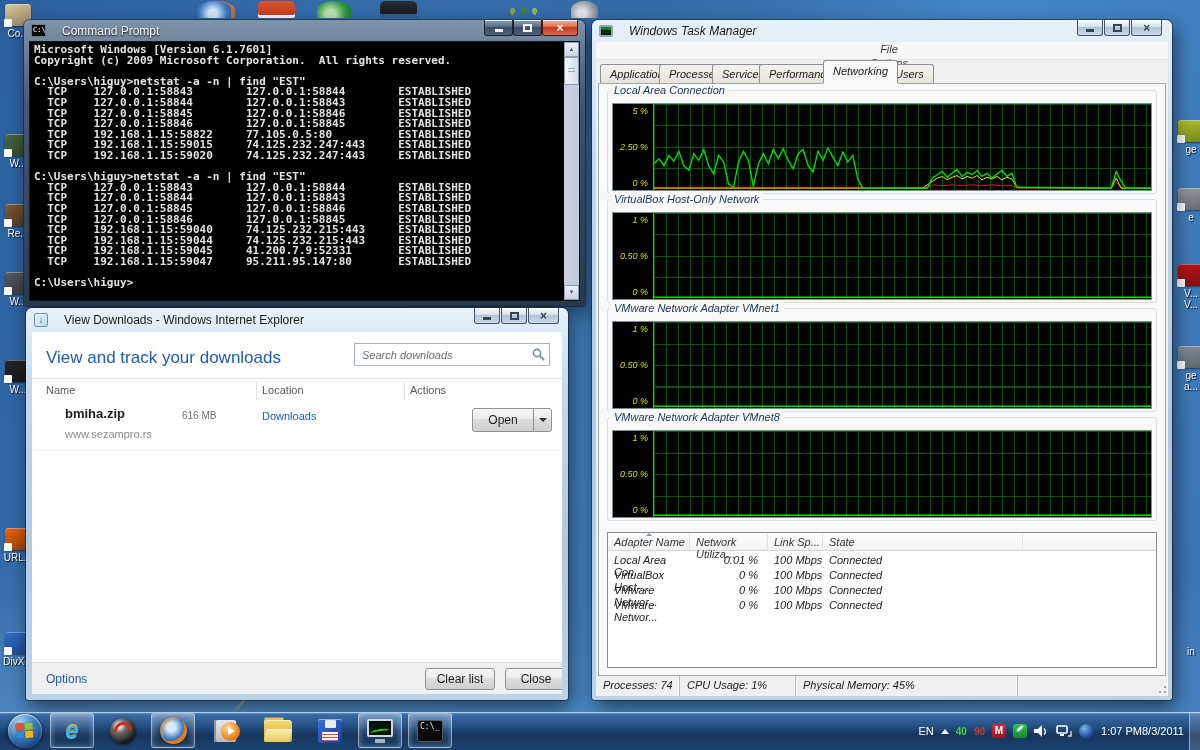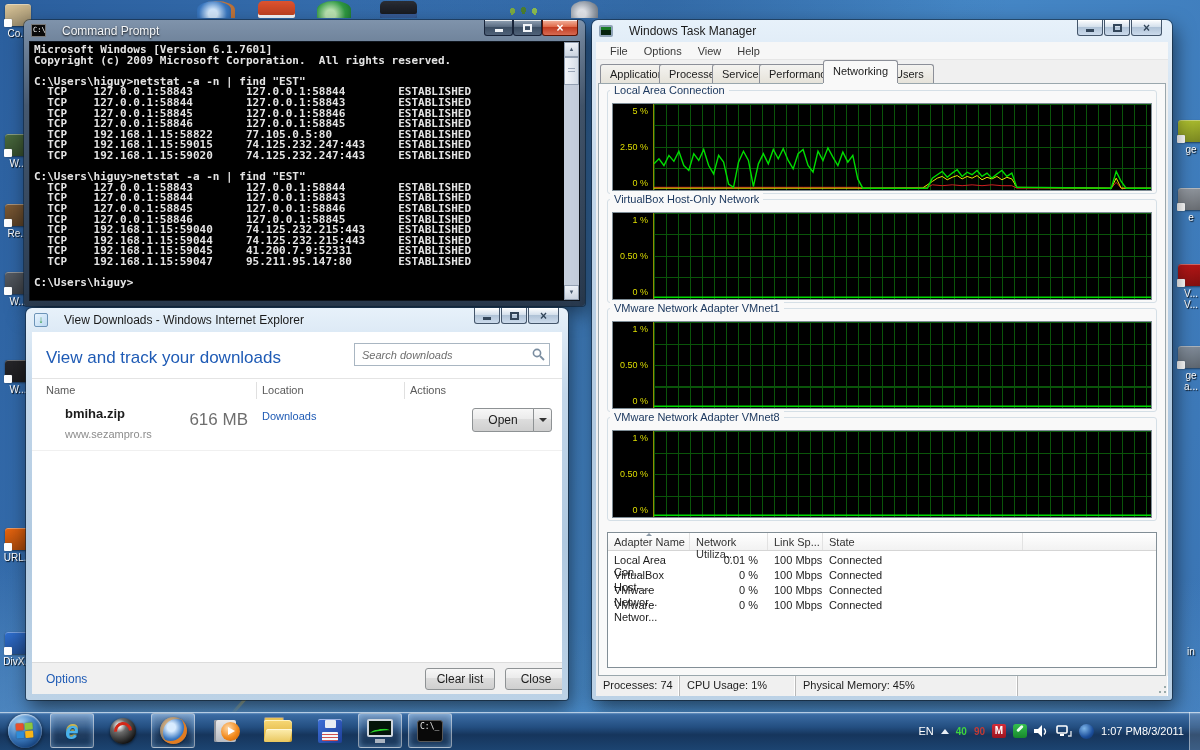--- a/index.html
+++ b/index.html
@@ -66,38 +66,38 @@
   #ie-body{position:absolute;left:6px;right:6px;top:24px;bottom:6px;background:#fff;overflow:hidden;}
   #ie-heading{position:absolute;left:14px;top:16px;font-size:17px;color:#1f5bb5;}
   #ie-search{position:absolute;right:12px;top:11px;width:196px;height:23px;border:1px solid #a9b6c2;
     background:#fff;font-size:11px;padding:0 22px 0 7px;font-family:"Liberation Sans",sans-serif;}
   #ie-search::placeholder{font-style:italic;color:#6e6e6e;}
   #ie-search-icon{position:absolute;right:17px;top:16px;}
   .ie-divider{position:absolute;left:0;right:0;top:46px;height:1px;background:#e4e4e4;}
   .ie-colhead{position:absolute;top:52px;font-size:11px;color:#5a5a5a;}
   .ie-colsep{position:absolute;top:50px;height:17px;width:1px;background:#e0e0e0;}
   #ie-file-name{position:absolute;left:33px;top:74px;font-size:13px;font-weight:bold;color:#1c1c1c;text-align:right;}
-  #ie-file-size{position:absolute;left:150px;top:78px;width:66px;text-align:right;font-size:17px;color:#6e6e6e;}
+  #ie-file-size{position:absolute;left:150px;top:78px;width:66px;text-align:left;font-size:10px;color:#6e6e6e;}
   #ie-file-loc{position:absolute;left:230px;top:78px;font-size:11px;color:#1f5bb5;}
   #ie-file-src{position:absolute;left:33px;top:96px;font-size:11px;color:#8c8c8c;}
   .row-sep{position:absolute;left:0;right:0;top:118px;height:1px;background:#f0f0f0;}
   .btn{border:1px solid #8e9294;border-radius:3px;color:#1c1c1c;font-size:12px;
     background:linear-gradient(#f7f7f7,#ebebeb 45%,#dddddd 46%,#cfcfcf);
     display:flex;align-items:center;justify-content:center;}
   #ie-open{position:absolute;left:440px;top:76px;width:62px;height:24px;border-radius:3px 0 0 3px;}
   #ie-open-arrow{position:absolute;left:501px;top:76px;width:19px;height:24px;border-radius:0 3px 3px 0;}
   .dd-tri{width:0;height:0;border-left:4px solid transparent;border-right:4px solid transparent;border-top:4px solid #333;}
   #ie-footer{position:absolute;left:0;right:0;bottom:0;height:32px;background:#f0f0f0;border-top:1px solid #dcdcdc;}
   #ie-options{position:absolute;left:14px;top:9px;font-size:12px;color:#1f5bb5;}
   #ie-clear{position:absolute;left:393px;top:5px;width:70px;height:22px;}
   #ie-close{position:absolute;left:473px;top:5px;width:62px;height:22px;}
   
   #tm-inner{position:absolute;left:4px;right:4px;top:22px;bottom:4px;background:#f0f0f0;}
   #tm-menubar{position:absolute;left:0;right:0;top:0;height:18px;background:#f7f7f7;
-    border-bottom:1px solid #e6e6e6;font-size:11px;color:#3a3a3a;display:flex;align-items:center;padding-left:6px;}
+    border-bottom:1px solid #e6e6e6;font-size:11px;color:#3a3a3a;display:flex;align-items:center;padding-left:14px;flex-direction:column;}
   .menu-item{padding:1px 8px;}
   #tm-tabstrip{position:absolute;left:0;right:0;top:18px;height:23px;z-index:3;}
   .tab{position:absolute;bottom:0;height:19px;line-height:18px;padding:0 9px;font-size:11px;color:#1c1c1c;
     background:linear-gradient(#f4f3f0,#e6e3da);border:1px solid #8c8f98;border-bottom:none;border-radius:3px 3px 0 0;}
   .tab.active{height:23px;line-height:21px;background:#f9f9f9;z-index:4;box-shadow:0 1px 0 #f9f9f9;}
   #tm-page{position:absolute;left:2px;right:2px;top:41px;bottom:20px;background:#f9f9f9;
     border:1px solid #9aa7ad;}
   .groupbox{position:absolute;left:8px;width:550px;height:104px;border:1px solid #d5dfe6;border-radius:3px;}
   .gb-label{position:absolute;left:2px;top:-7px;background:#f9f9f9;padding:0 4px;font-size:11px;color:#1e3a60;}
   .graph{position:absolute;left:4px;top:12px;width:540px;height:88px;background:#000;border:1px solid #7e8c95;}
@@ -371,21 +371,21 @@
       </div>
       <div class="row-sep"></div>
       <div id="ie-footer">
         <div id="ie-options">Options</div>
         <div class="btn" id="ie-clear">Clear list</div>
         <div class="btn" id="ie-close">Close</div>
       </div>
     </div>
   </div>
 
-  <div class="win glass" id="tm-win" style="left:592px;top:20px;width:580px;height:680px;">
+  <div class="win glass" id="tm-win" style="left:592px;top:20px;width:580px;height:680px;font-style:italic;">
     <div class="titlebar" style="height:22px;">
       <span style="margin-left:7px;width:14px;height:12px;border:2px solid #8fa3b8;border-radius:2px;
                    background:#06230e;display:inline-block;box-shadow:inset 0 3px 0 rgba(40,210,60,.5);"></span>
       <span class="title-text" style="color:#1a1a1a;">Windows Task Manager</span>
     </div>
     <div class="cap" style="right:69px;width:26px;">
         <span class="dash"></span>
       </div>
     <div class="cap" style="right:42px;width:26px;">
         <span class="boxg"></span>

